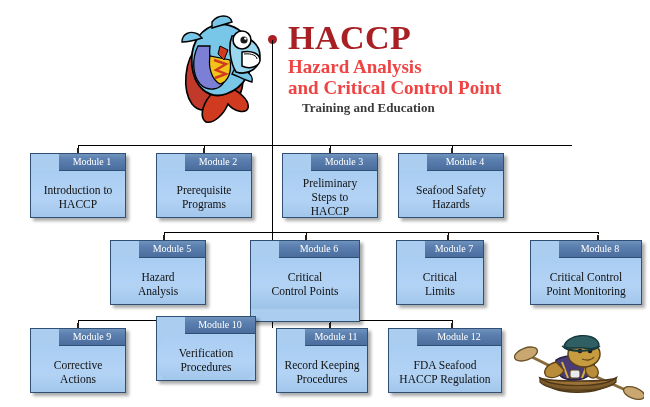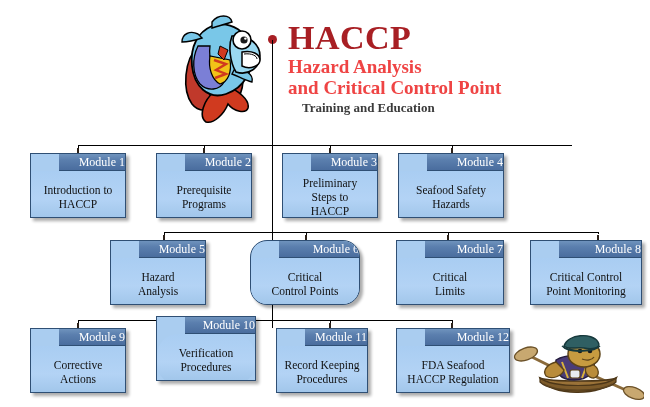--- a/index.html
+++ b/index.html
@@ -96,23 +96,23 @@
     position: absolute;
     box-sizing: border-box;
     border: 1px solid #2f4f74;
     background: #aacdf0;
     box-shadow: 3px 3px 3px rgba(0,0,0,0.33);
     overflow: hidden;
   }
   .box .bhead {
     height: 16px;
     line-height: 16px;
-    text-align: right;
+    text-align: center;
     color: #ffffff;
-    font-size: 12px;
+    font-size: 10px;
     font-family: "Liberation Serif", serif;
     background: linear-gradient(to bottom, #6f93bd 0%, #5b7fae 35%, #4a6d9e 100%);
     border-bottom: 1px solid #2f4f74;
     white-space: nowrap;
     margin-left: 28px;
   }
   .box .bbody {
     display: flex;
     align-items: center;
     justify-content: center;
@@ -296,31 +296,31 @@
   <div class="box" style="left:110px; top:240px; width:96px; height:65px;">
     <div class="bhead">Module 5</div>
     <div class="bbody" style="height:47px;">
       <div>
           <span>Hazard</span>
           <span>Analysis</span>
         </div>
     </div>
   </div>
 
-  <div class="box" style="left:250px; top:240px; width:110px; height:65px;border-radius:17px;">
+  <div class="box" style="left:250px; top:240px; width:110px; height:82px;">
     <div class="bhead">Module 6</div>
     <div class="bbody" style="height:47px;">
       <div>
           <span>Critical</span>
           <span>Control Points</span>
         </div>
     </div>
   </div>
 
-  <div class="box" style="left:396px; top:240px; width:108px; height:65px;">
+  <div class="box" style="left:396px; top:240px; width:88px; height:65px;">
     <div class="bhead">Module 7</div>
     <div class="bbody" style="height:47px;">
       <div>
           <span>Critical</span>
           <span>Limits</span>
         </div>
     </div>
   </div>
 
   <div class="box" style="left:530px; top:240px; width:112px; height:65px;">
@@ -356,21 +356,21 @@
   <div class="box" style="left:276px; top:328px; width:92px; height:65px;">
     <div class="bhead">Module 11</div>
     <div class="bbody" style="height:47px;">
       <div>
           <span>Record Keeping</span>
           <span>Procedures</span>
         </div>
     </div>
   </div>
 
-  <div class="box" style="left:396px; top:328px; width:114px; height:65px;">
+  <div class="box" style="left:388px; top:328px; width:114px; height:65px;">
     <div class="bhead">Module 12</div>
     <div class="bbody" style="height:47px;">
       <div>
           <span>FDA Seafood</span>
           <span>HACCP Regulation</span>
         </div>
     </div>
   </div>
 
   <div class="rower">

